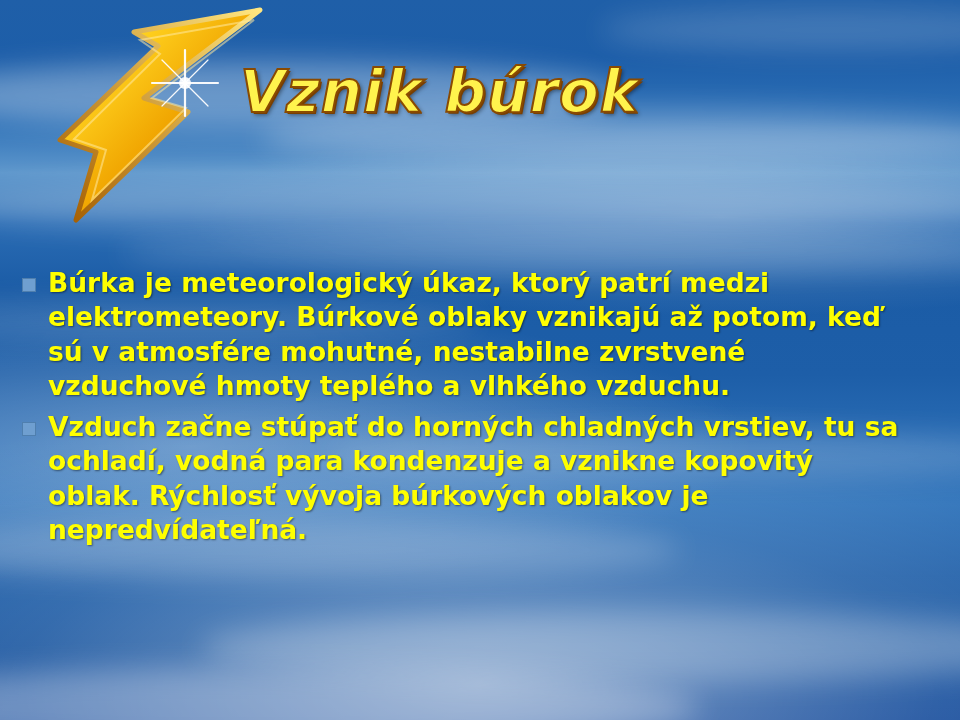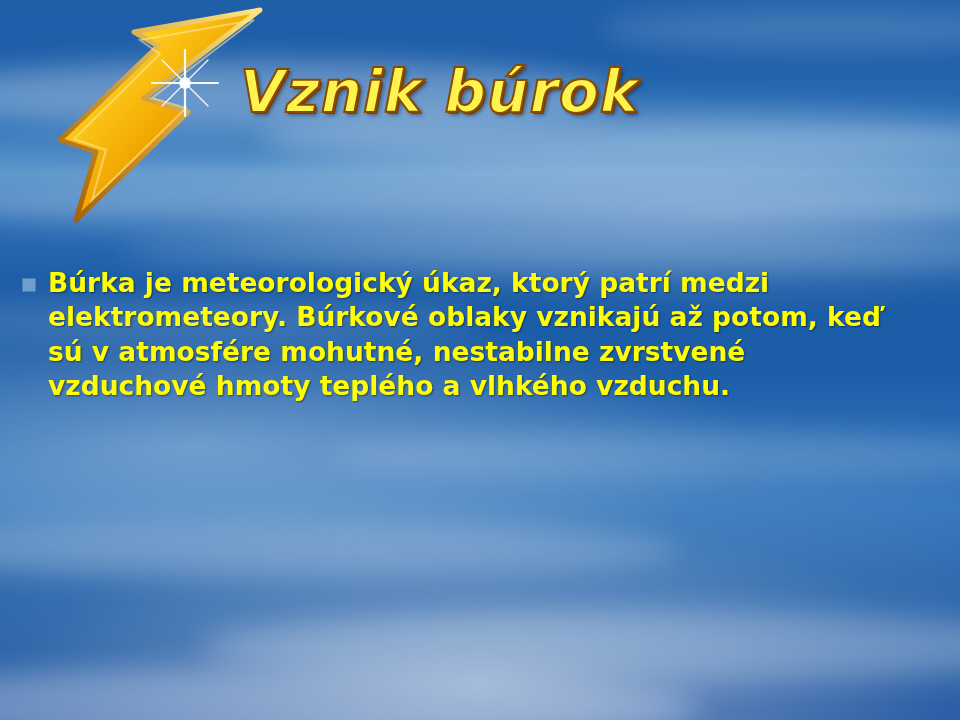--- a/index.html
+++ b/index.html
@@ -164,15 +164,19 @@
     <circle cx="35" cy="35" r="6" fill="#ffffff" opacity="0.9"></circle>
   </svg>
 
   <div class="title">Vznik búrok</div>
 
   <ul class="body-list">
     <li class="bullet-row">
       <span class="bullet-marker"></span>
       <span class="bullet-text">Búrka je meteorologický úkaz, ktorý patrí medzi elektrometeory. Búrkové oblaky vznikajú až potom, keď sú v atmosfére mohutné, nestabilne zvrstvené vzduchové hmoty teplého a vlhkého vzduchu.</span>
     </li>
+    <li class="bullet-row">
+      <span class="bullet-marker"></span>
+      <span class="bullet-text">Vzduch začne stúpať do horných chladných vrstiev, tu sa ochladí, vodná para kondenzuje a vznikne kopovitý oblak. Rýchlosť vývoja búrkových oblakov je nepredvídateľná.</span>
+    </li>
   </ul>
 
 </div>
 
 </body></html>

